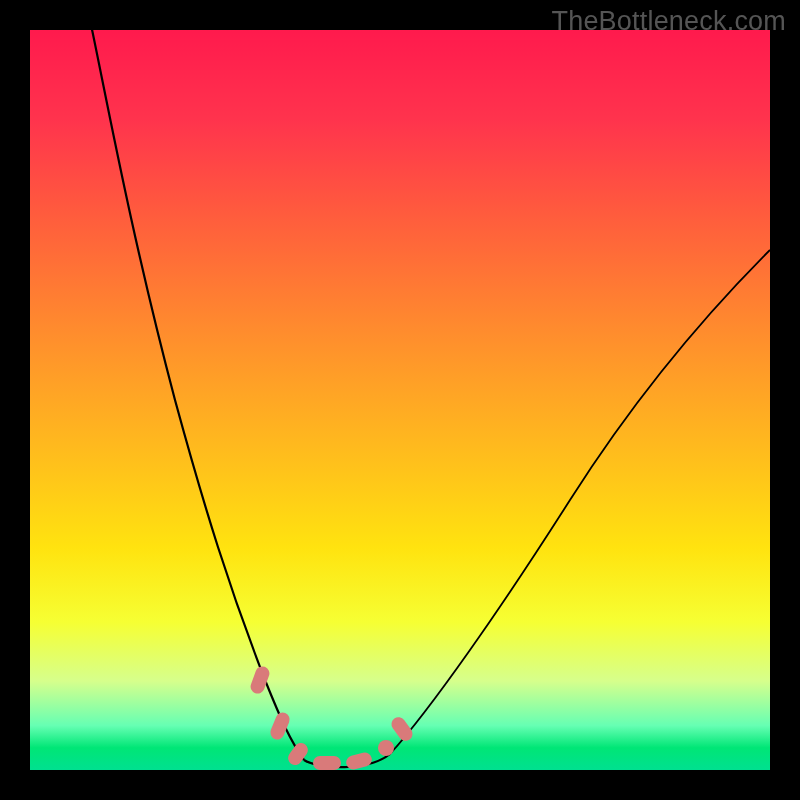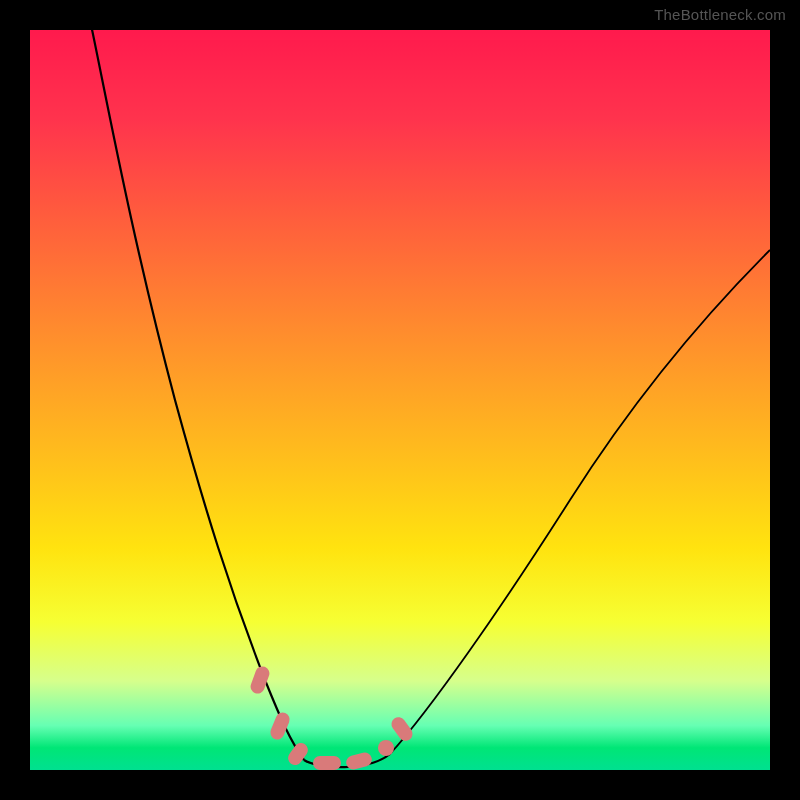--- a/index.html
+++ b/index.html
@@ -35,21 +35,21 @@
       #66ffb3 94%,
       #00e676 97%,
       #00e090 100%
     );
   }
   .watermark {
     position: absolute;
     top: 6px;
     right: 14px;
     color: #555;
-    font-size: 15px;
+    font-size: 27px;
     font-weight: 500;
     letter-spacing: 0.2px;
   }
   svg.curves {
     position: absolute;
     inset: 0;
     width: 100%;
     height: 100%;
   }
   .curve-main {

